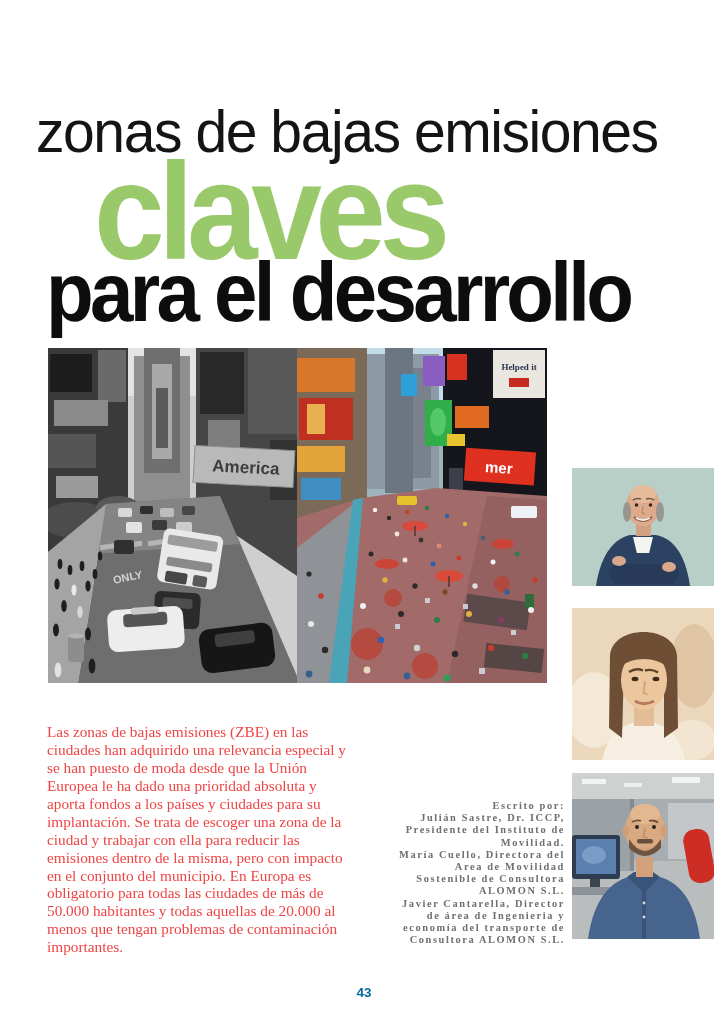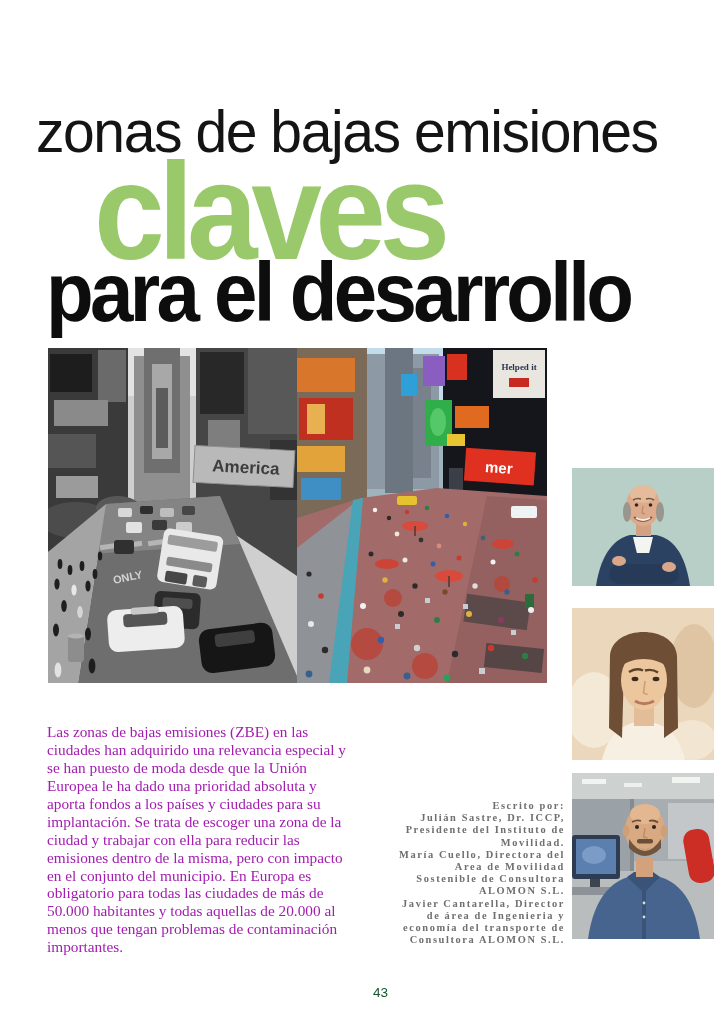--- a/index.html
+++ b/index.html
@@ -34,31 +34,31 @@
   .main-photo svg{display:block;}
   .portrait{position:absolute;left:572px;width:142px;}
   .portrait svg{display:block;width:100%;height:100%;}
   #portrait-1{top:468px;height:118px;}
   #portrait-2{top:608px;height:152px;}
   #portrait-3{top:773px;height:166px;}
   
   .body-text{
     position:absolute;left:47px;top:708px;width:303px;
     font-family:"Liberation Serif",serif;
-    font-size:15.3px;line-height:17.9px;color:#a21caf;
+    font-size:15.3px;line-height:17.9px;color:#ef4444;
   }
   .credits{
     position:absolute;left:318px;top:800px;width:247px;
     text-align:right;white-space:pre-line;
     font-family:"Liberation Serif",serif;font-weight:700;
     font-size:10.4px;line-height:12.2px;letter-spacing:1.6px;color:#6f6f6f;
   }
   .page-number{
-    position:absolute;left:340px;top:985px;width:48px;text-align:right;
-    font-size:13.5px;font-weight:400;color:#14532d;
+    position:absolute;left:340px;top:985px;width:48px;text-align:center;
+    font-size:13.5px;font-weight:700;color:#0369a1;
   }
 </style>
 </head>
 <body>
 
 <div class="title-line1">zonas de bajas emisiones</div>
 <div class="title-accent">claves</div>
 <div class="title-line2">para el desarrollo</div>
 
 <div class="main-photo">

